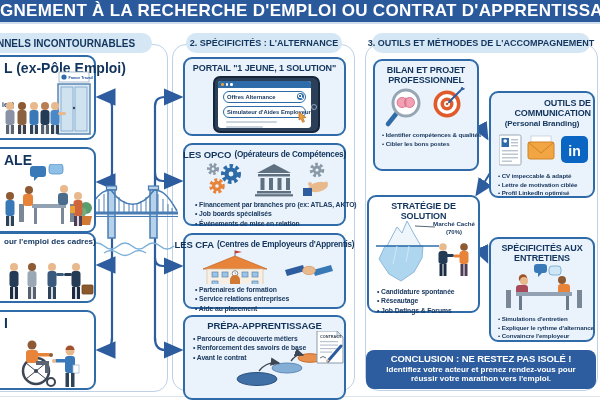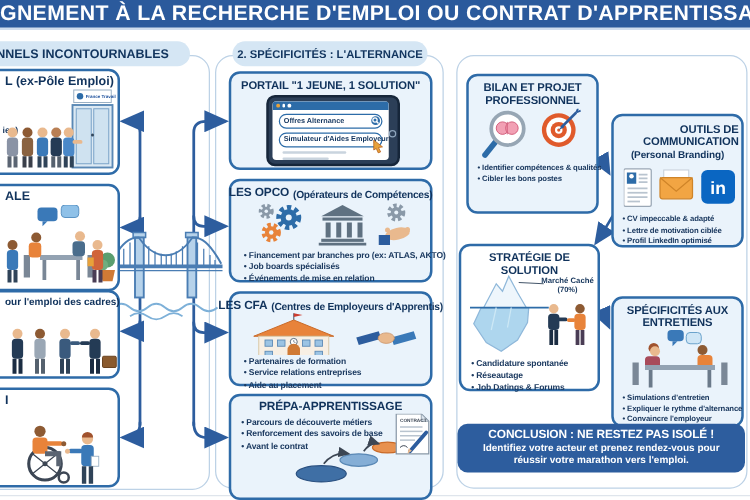--- a/index.html
+++ b/index.html
@@ -9,43 +9,43 @@
             color:#fff;font-weight:bold;font-size:17px;letter-spacing:.3px;text-align:center;
             line-height:21px;white-space:nowrap;border-bottom:2px solid #cfdded;z-index:4;}
   .sec{position:absolute;border:1.5px solid #bdd2e6;border-radius:14px;z-index:0;}
   .pill{position:absolute;background:#d5e6f4;border-radius:11px;color:#12355e;font-weight:bold;
         display:flex;align-items:center;justify-content:center;z-index:3;white-space:nowrap;}
   .box{position:absolute;background:#eaf3fb;border:2px solid #2e6ba8;border-radius:9px;z-index:2;
        box-sizing:border-box;}
   .box.white{background:#fff;}
   .bt{position:absolute;left:2px;right:2px;font-weight:bold;color:#11335c;text-align:center;
       line-height:1.12;font-size:9px;letter-spacing:-.1px;}
-  .lbl{position:absolute;font-weight:bold;color:#11335c;font-size:10px;white-space:nowrap;}
+  .lbl{position:absolute;font-weight:bold;color:#11335c;font-size:14px;white-space:nowrap;}
   .bl{list-style:none;margin:0;padding:0;position:absolute;font-size:6.8px;font-weight:bold;
       color:#1c3a60;line-height:1.38;letter-spacing:-.1px;white-space:nowrap;}
   .bl li::before{content:"• ";}
   .bl.sm{font-size:6.2px;}
   .abs{position:absolute;}
   svg{display:block;}
   .overlay{position:absolute;left:0;top:0;z-index:1;pointer-events:none;}
-  .titlerow{position:absolute;left:0;right:0;display:flex;justify-content:center;align-items:flex-end;gap:3px;white-space:nowrap;}
+  .titlerow{position:absolute;left:0;right:0;display:flex;justify-content:center;align-items:center;gap:3px;white-space:nowrap;}
   .t-big{font-weight:bold;color:#11335c;font-size:9.5px;letter-spacing:-.1px;}
   .t-sub{font-weight:bold;color:#11335c;font-size:8.2px;letter-spacing:-.2px;}
   .tablet{position:absolute;left:28px;top:17px;width:107px;height:57px;background:#2c3f58;
           border:2px solid #16263a;border-radius:7px;box-sizing:border-box;}
   .screen{position:absolute;left:3px;top:3px;right:7px;bottom:3px;background:#fff;border-radius:3px;overflow:hidden;}
   .tbar{height:7px;background:#2d6ca8;display:flex;align-items:center;gap:2px;padding-left:3px;}
   .dot{width:2.5px;height:2.5px;border-radius:50%;background:#e8a13a;}
   .tpill{position:relative;margin:3px 5px 0 5px;height:10px;border:1px solid #2d6ca8;border-radius:6px;
          background:#fff;font-size:5.8px;font-weight:bold;color:#13355e;display:flex;align-items:center;
          padding:0 3px;white-space:nowrap;}
   .mag{position:absolute;right:1px;top:1px;width:7px;height:7px;border-radius:50%;background:#2d6ca8;}
   .tline{height:2px;background:#c9d4de;border-radius:1px;margin:3px 10px 0 8px;}
   .homebtn{position:absolute;right:1.5px;top:26px;width:4px;height:4px;border:1px solid #8fa6bd;border-radius:50%;}
-  .conclusion{position:absolute;left:366px;top:339px;width:230px;height:39px;background:#2d5d9e;
+  .conclusion{position:absolute;left:366px;top:350px;width:230px;height:39px;background:#2d5d9e;
               border-radius:8px;color:#fff;text-align:center;z-index:2;box-sizing:border-box;padding-top:3px;}
   .conc-t{font-size:9.5px;font-weight:bold;letter-spacing:-.1px;}
   .conc-b{font-size:8px;line-height:1.18;padding:1px 12px 0 12px;font-weight:bold;}
   .hairline{position:absolute;left:0;top:396px;width:600px;height:1px;background:#dfe5ec;z-index:0;}
 </style>
 </head>
 <body>
 
 <div class="stage">
 
@@ -89,20 +89,21 @@
       <rect x="150" y="190" width="7" height="48" fill="#b6d2ea" stroke="#4a7db3" stroke-width="1.5"></rect>
       <path d="M88,211 C98,193 104,190 111,190 C124,209 141,209 154,190 C161,190 167,193 177,211" fill="none" stroke="#4a7db3" stroke-width="1.6"></path>
       <path d="M94,206 V213 M99,199 V213 M104,194 V213 M119,197 V213 M124,201 V213 M129,203 V213 M133,204 V213 M137,203 V213 M141,201 V213 M146,197 V213 M158,194 V213 M163,199 V213 M168,204 V213 M172,208 V213" stroke="#4a7db3" stroke-width="1"></path>
       <path d="M88,213 L178,213" stroke="#4a7db3" stroke-width="3"></path>
       <path d="M88,216.5 L178,216.5" stroke="#4a7db3" stroke-width="1"></path>
     </g>
   </svg>
 
   <div class="pill" style="left:-20px;top:33px;width:172px;height:20px;font-size:10px;">NNELS INCONTOURNABLES</div>
   <div class="pill" style="left:186px;top:33px;width:156px;height:20px;font-size:9px;">2. SPÉCIFICITÉS : L'ALTERNANCE</div>
+  <div class="pill" style="left:372px;top:33px;width:218px;height:20px;font-size:9px;">3. OUTILS ET MÉTHODES DE L'ACCOMPAGNEMENT</div>
 
   <div class="box white" style="left:-40px;top:55px;width:136px;height:85px;">
     <div class="lbl" style="left:42px;top:3px;">L (ex-Pôle Emploi)</div>
     <span class="abs" style="left:40px;top:44px;font-size:7px;font-weight:bold;color:#1c3a60;">ien)</span>
     <svg class="abs" style="left:40px;top:13px;" width="94" height="68" viewBox="0 0 94 68">
       <rect x="57" y="2" width="30" height="10" fill="#fff" stroke="#9ab0c4" stroke-width="0.8"></rect>
       <circle cx="62" cy="7" r="2.6" fill="#2d6ca8"></circle>
       <text x="66.5" y="8.8" font-size="3.6" font-weight="bold" fill="#1b4f9c">France Travail</text>
       <rect x="56" y="14" width="32" height="50" fill="#dce9f3" stroke="#5a88b5" stroke-width="1.5"></rect>
       <rect x="59" y="17" width="12" height="44" fill="#cfe2f0" stroke="#7aa3c8" stroke-width="0.8"></rect>

